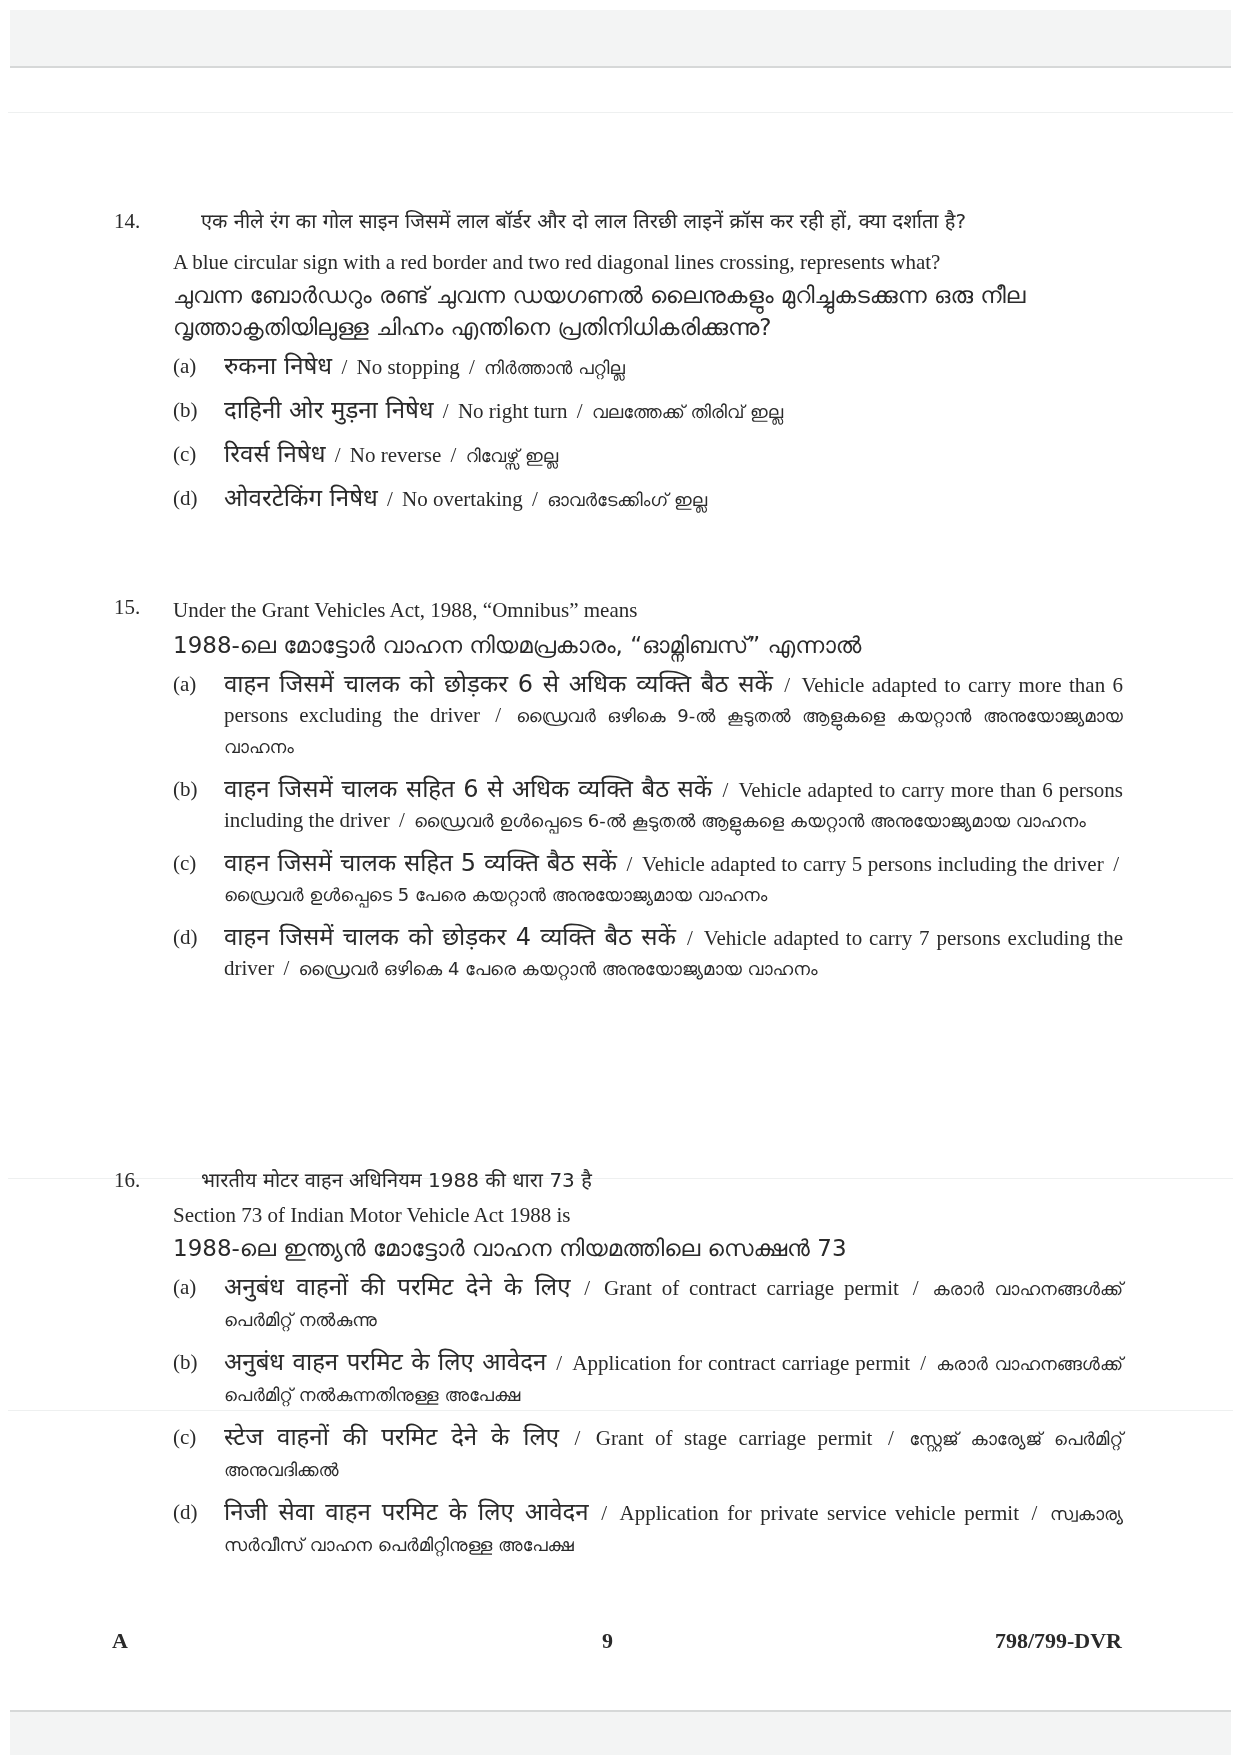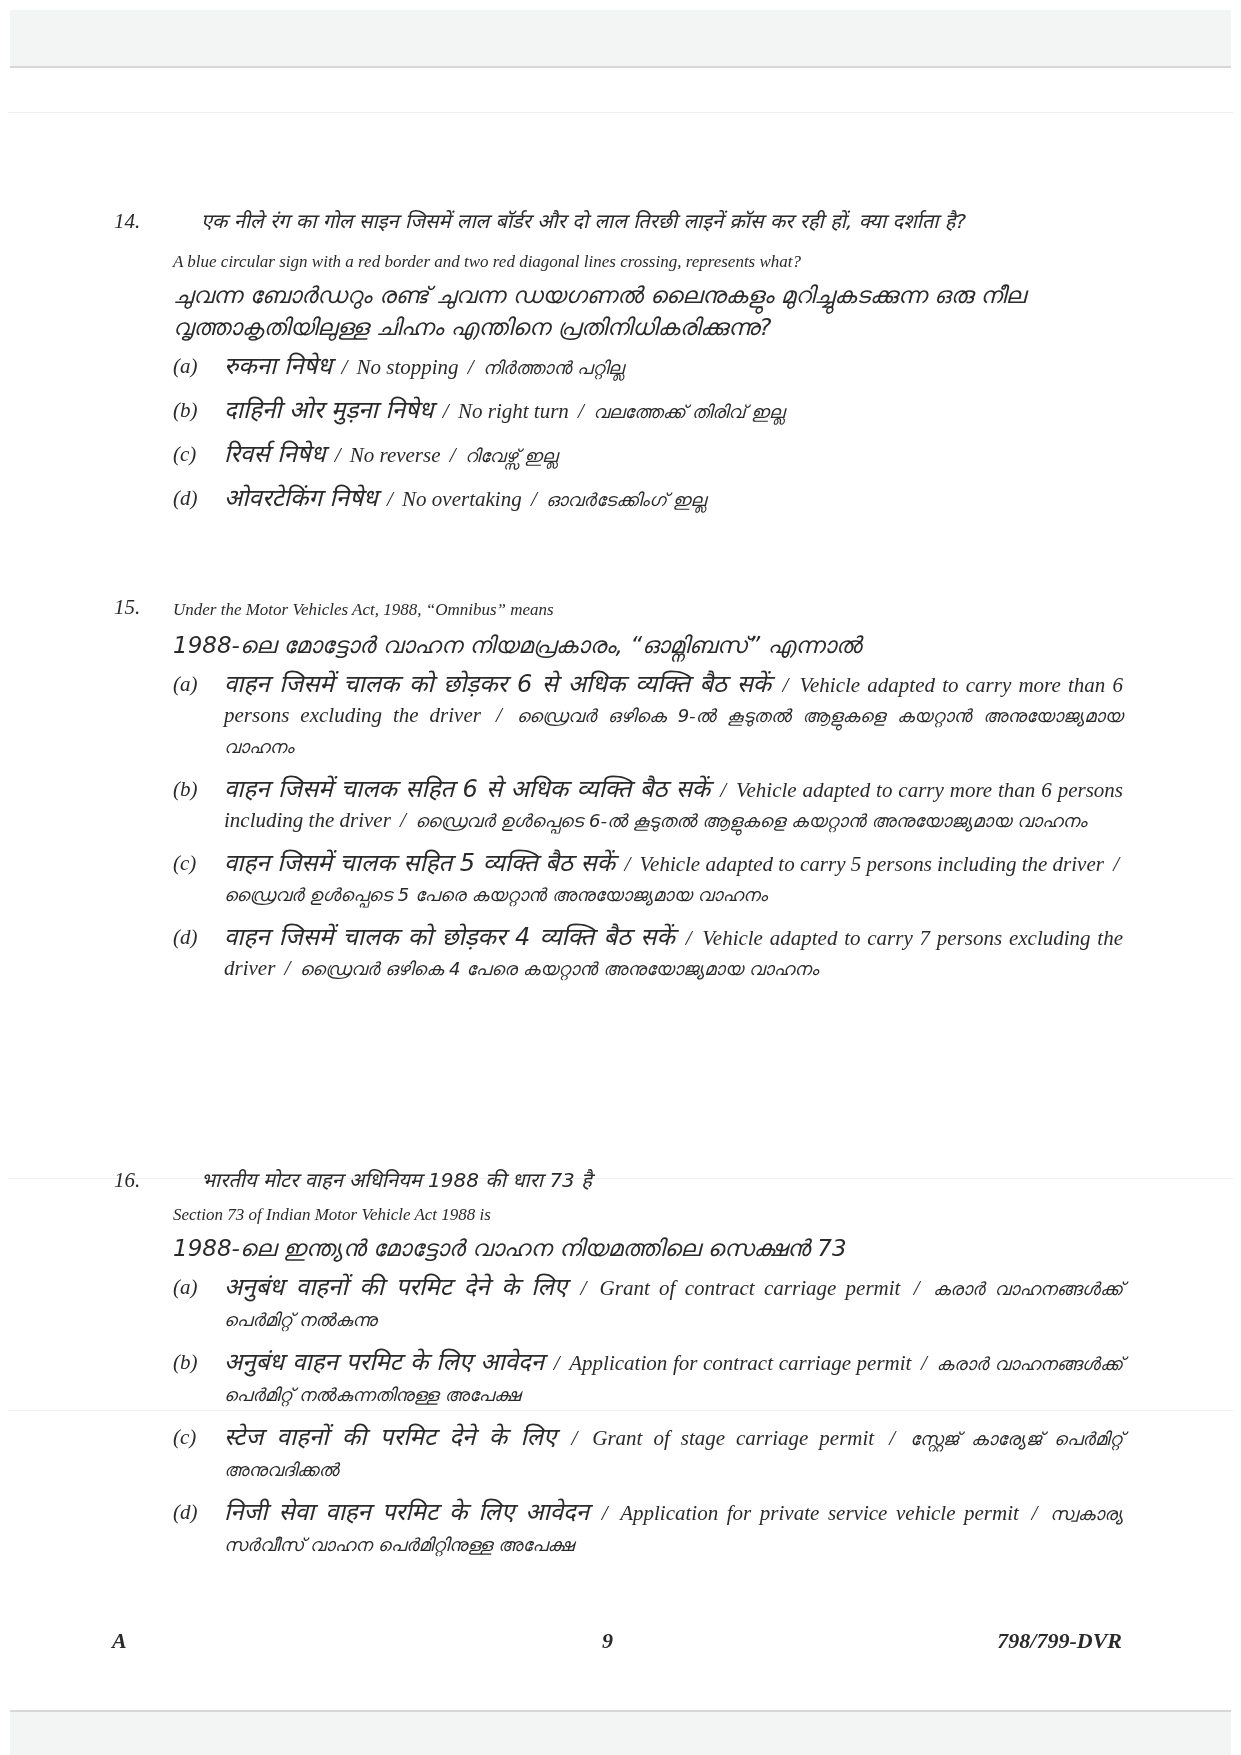--- a/index.html
+++ b/index.html
@@ -37,21 +37,20 @@
       right: 8px;
       height: 1px;
       background: #eef0f0;
     }
     .page {
       position: absolute;
       left: 0;
       top: 0;
       width: 1241px;
       height: 1755px;
-      font-style: italic;
     }
     .question {
       position: absolute;
       left: 114px;
       width: 1010px;
     }
     .q-num {
       position: absolute;
       left: 0;
       top: 0;
@@ -63,21 +62,21 @@
       width: 950px;
     }
     .hi {
       font-family: "DejaVu Sans", sans-serif;
       font-size: 20px;
       line-height: 32px;
       margin-bottom: 10px;
       margin-left: 28px;
     }
     .en {
-      font-size: 17px;
+      font-size: 21px;
       line-height: 30px;
       margin-bottom: 2px;
     }
     .ml {
       font-family: "DejaVu Sans", sans-serif;
       font-size: 23px;
       line-height: 32px;
       margin-bottom: 8px;
     }
     .options {
@@ -186,21 +185,21 @@
           <span class="opt-sep">/</span>
           <span class="opt-ml">ഓവർടേക്കിംഗ് ഇല്ല</span>
         </div>
       </div>
     </div>
   </div>
 
   <div class="question" style="top:591px">
     <div class="q-num">15.</div>
     <div class="q-body">
-      <div class="en" style="margin-top:4px">Under the Motor Vehicles Act, 1988, “Omnibus” means</div>
+      <div class="en" style="margin-top:4px">Under the Grant Vehicles Act, 1988, “Omnibus” means</div>
       <div class="ml" style="margin-top:4px">1988-ലെ മോട്ടോർ വാഹന നിയമപ്രകാരം, “ഓമ്നിബസ്” എന്നാൽ</div>
       <div class="options">
         <div class="option">
           <span class="opt-label">(a)</span>
           <span class="opt-hi">वाहन जिसमें चालक को छोड़कर 6 से अधिक व्यक्ति बैठ सकें</span>
           <span class="opt-sep">/</span>
           <span class="opt-en">Vehicle adapted to carry more than 6 persons excluding the driver</span>
           <span class="opt-sep">/</span>
           <span class="opt-ml">ഡ്രൈവർ ഒഴികെ 9-ൽ കൂടുതൽ ആളുകളെ കയറ്റാൻ അനുയോജ്യമായ വാഹനം</span>
         </div>

